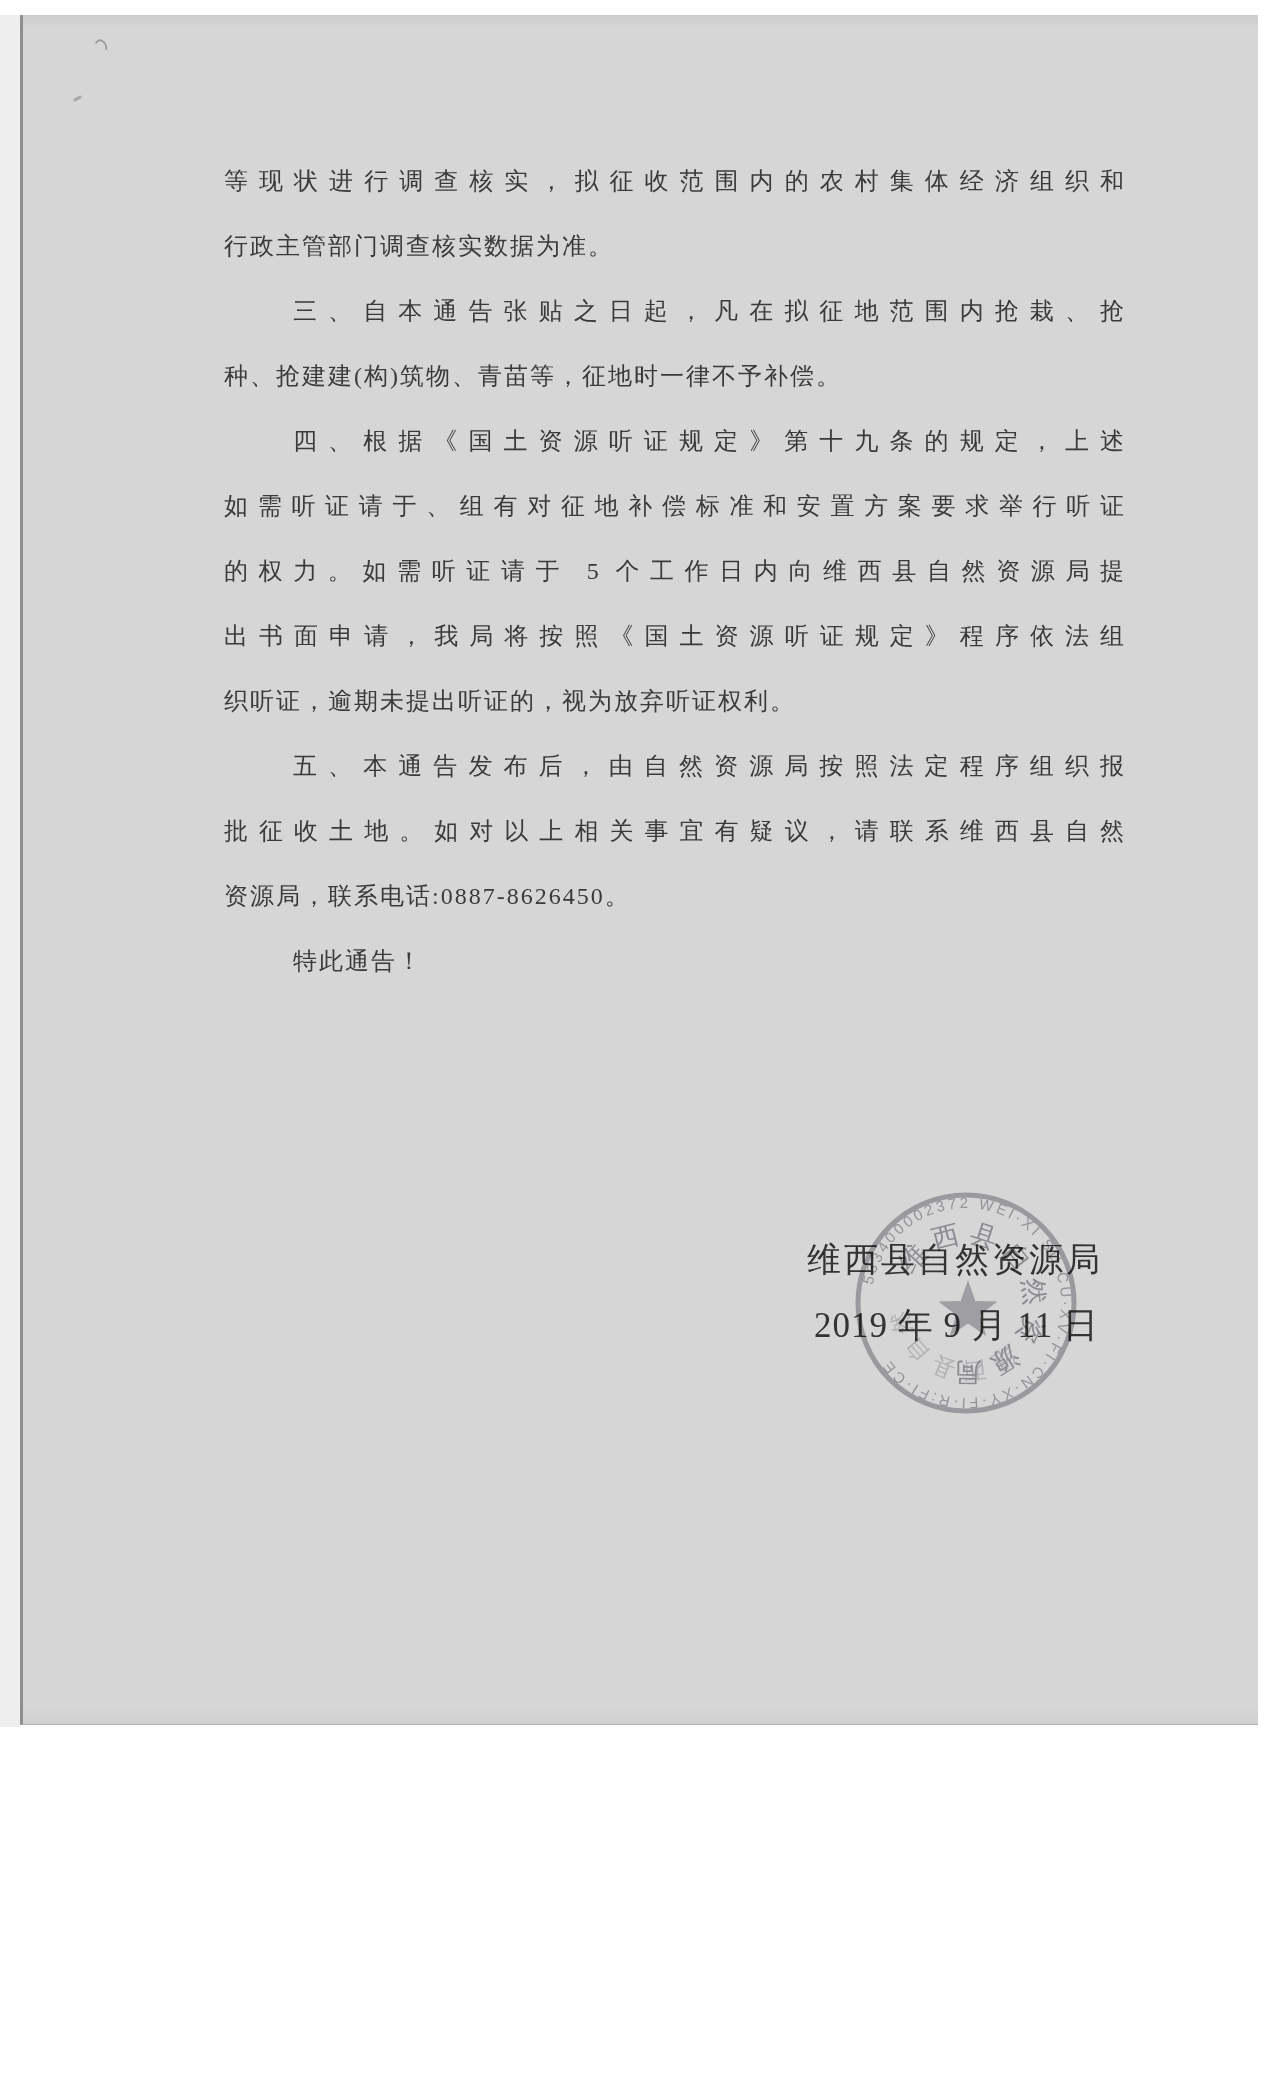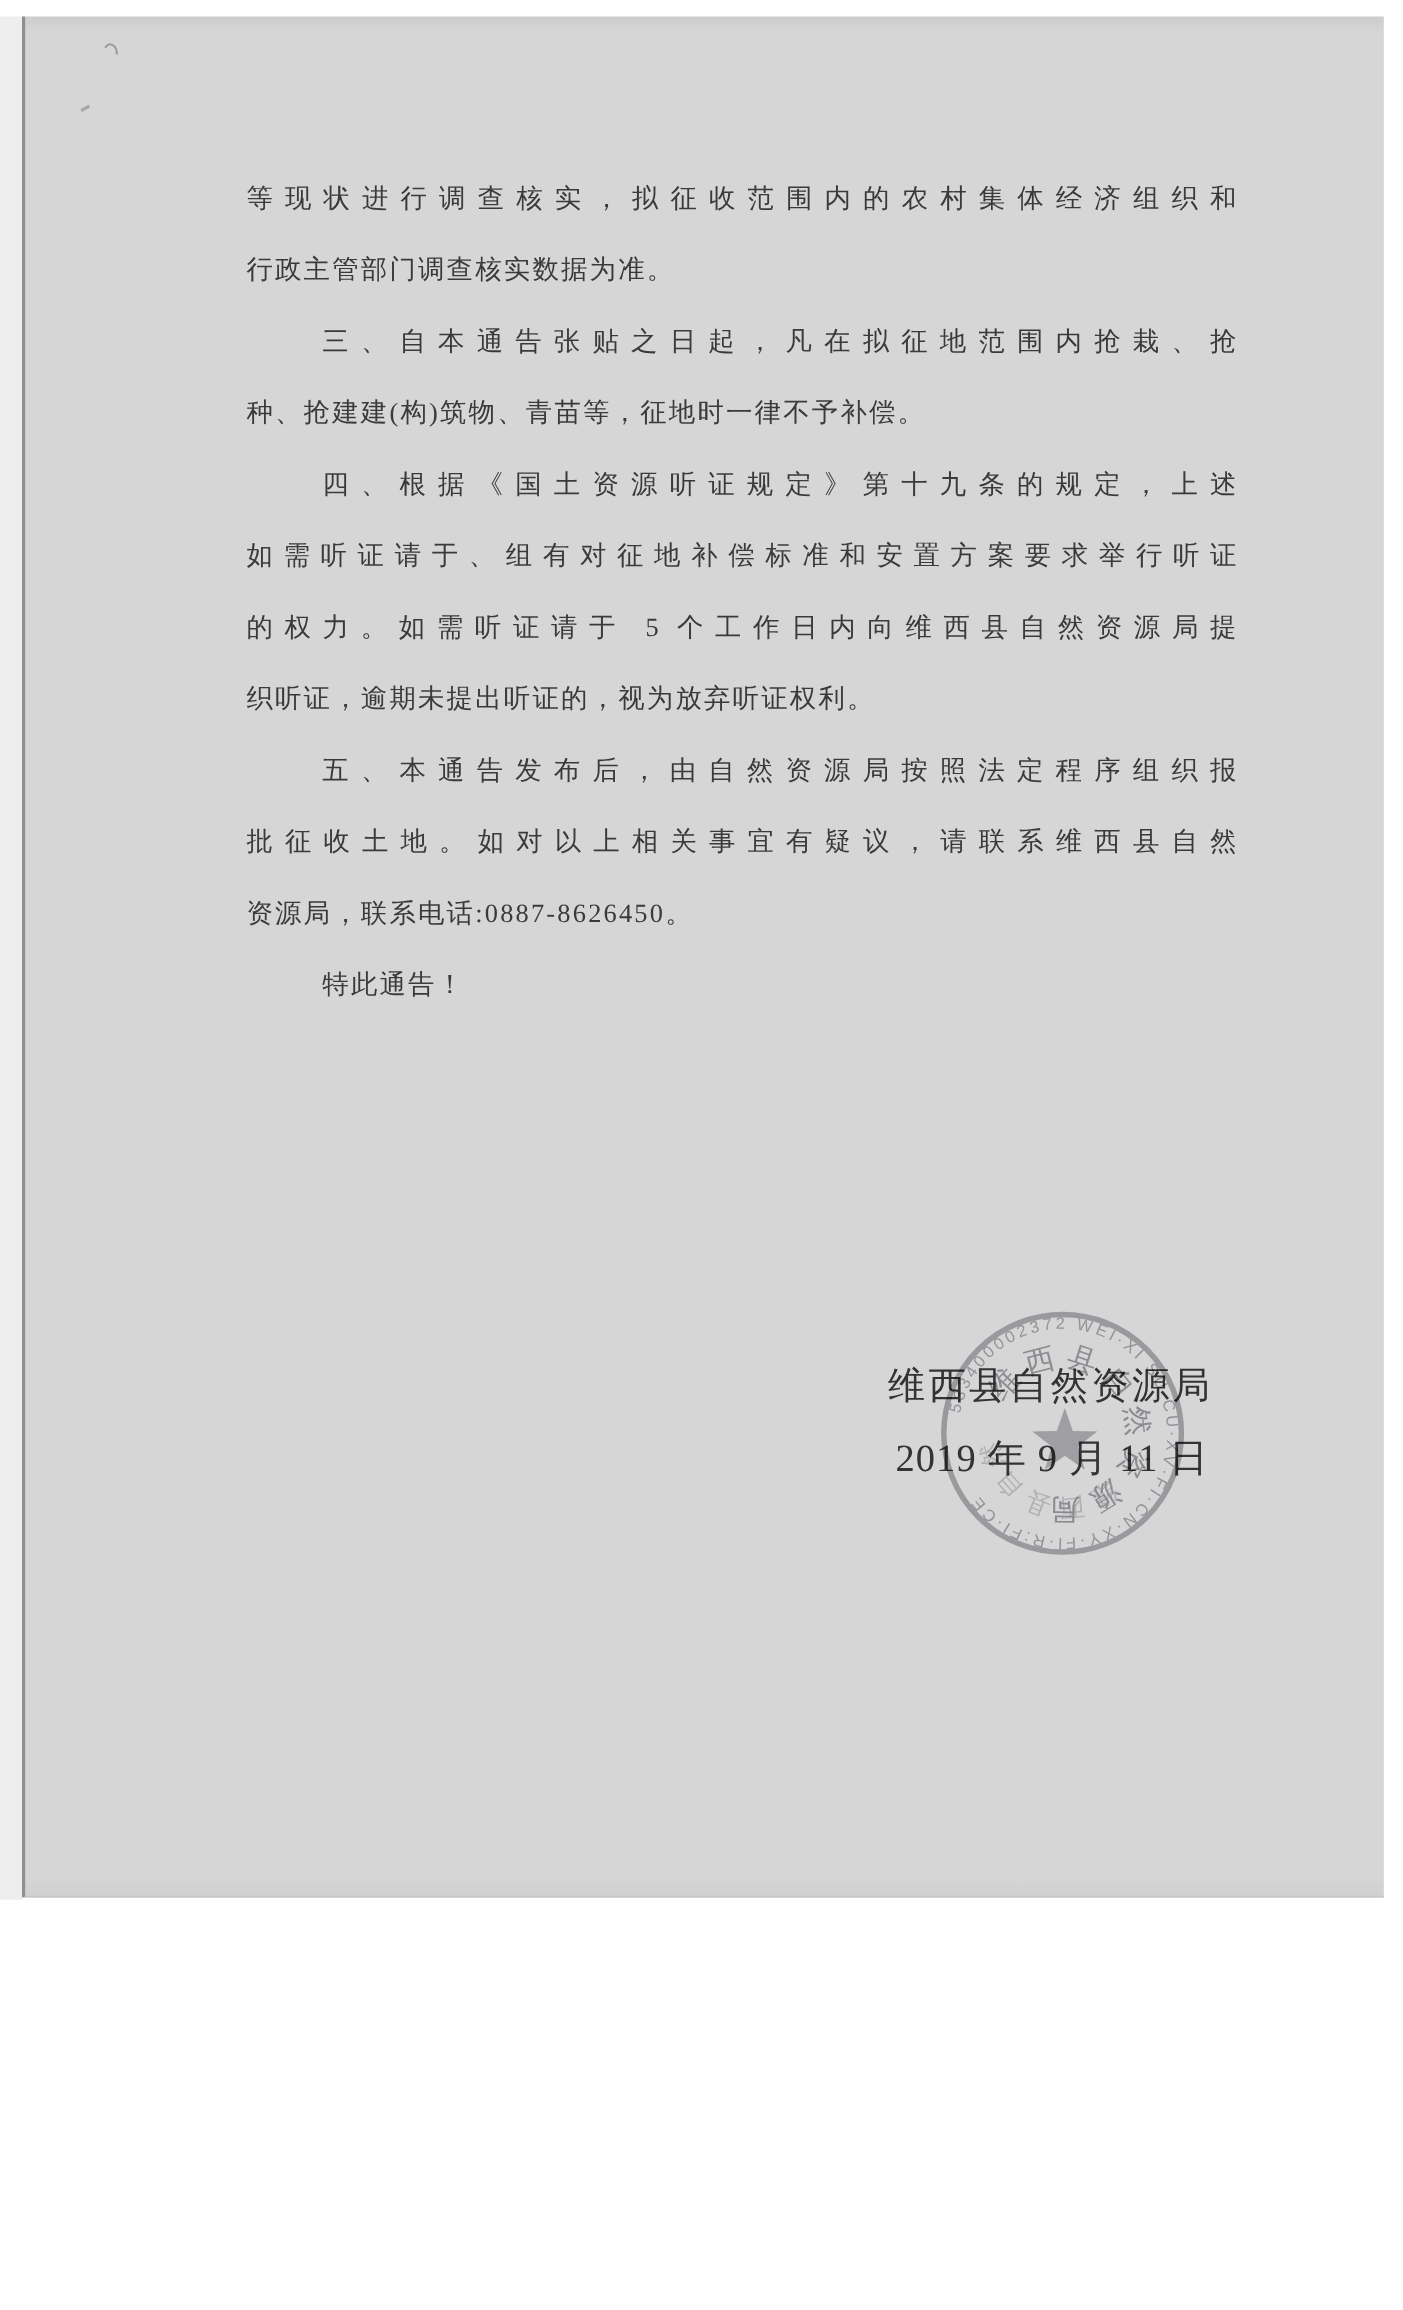--- a/index.html
+++ b/index.html
@@ -70,20 +70,21 @@
   <div class="speck-b"></div>
 
   <div class="doc-text">
     <div class="line">等现状进行调查核实，拟征收范围内的农村集体经济组织和</div>
     <div class="line end">行政主管部门调查核实数据为准。</div>
     <div class="line indent">三、自本通告张贴之日起，凡在拟征地范围内抢栽、抢</div>
     <div class="line end">种、抢建建(构)筑物、青苗等，征地时一律不予补偿。</div>
     <div class="line indent">四、根据《国土资源听证规定》第十九条的规定，上述</div>
     <div class="line">如需听证请于、组有对征地补偿标准和安置方案要求举行听证</div>
     <div class="line">的权力。如需听证请于 5 个工作日内向维西县自然资源局提</div>
+    <div class="line">出书面申请，我局将按照《国土资源听证规定》程序依法组</div>
     <div class="line end">织听证，逾期未提出听证的，视为放弃听证权利。</div>
     <div class="line indent">五、本通告发布后，由自然资源局按照法定程序组织报</div>
     <div class="line">批征收土地。如对以上相关事宜有疑议，请联系维西县自然</div>
     <div class="line end">资源局，联系电话:0887-8626450。</div>
     <div class="line indent end">特此通告！</div>
   </div>
 
   <svg class="seal" viewBox="0 0 250 250">
     <defs>
       <path id="rimPath" d="M30,125 a95,95 0 1,1 190,0 a95,95 0 1,1 -190,0"></path>

